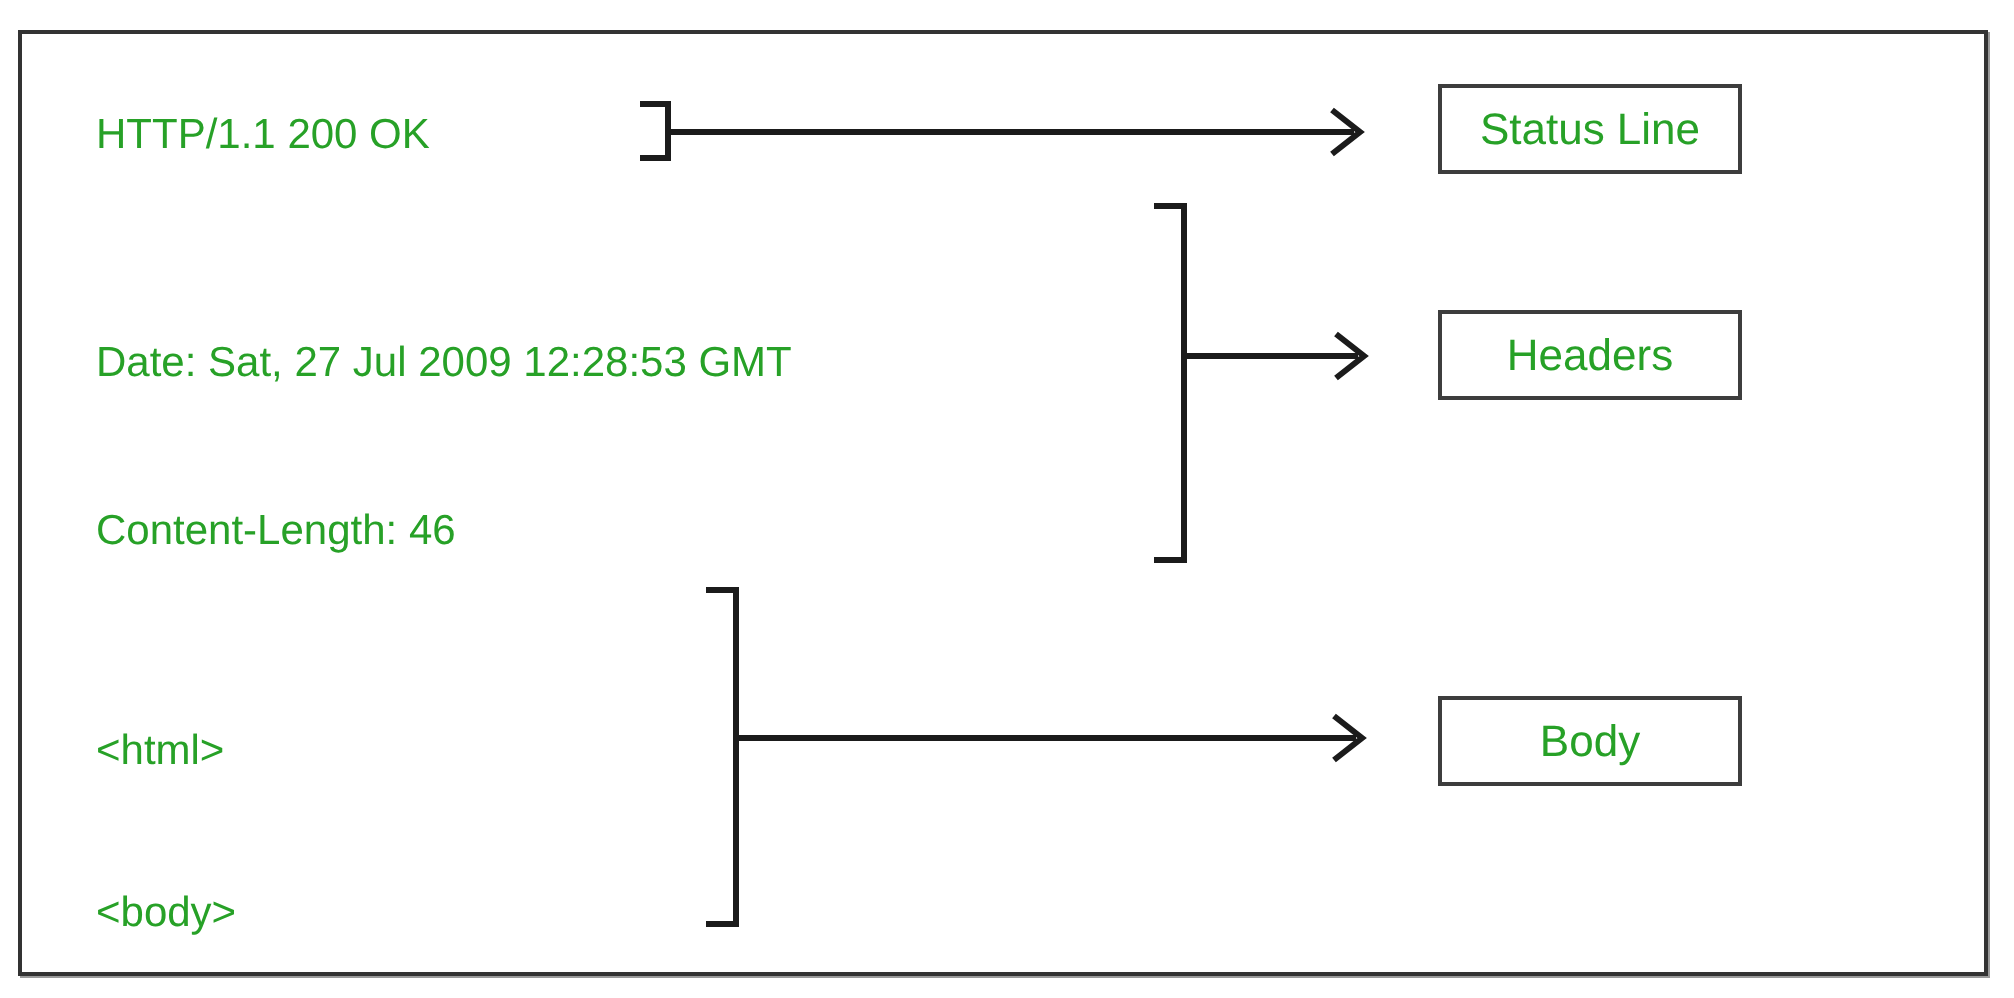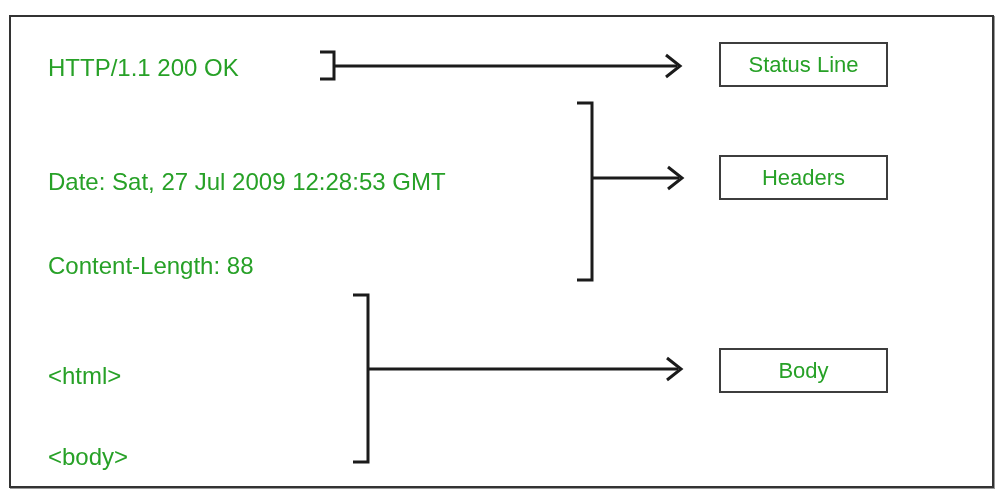--- a/index.html
+++ b/index.html
@@ -18,28 +18,28 @@
   .frame {
     position: absolute; left: 9px; top: 15px; width: 985px; height: 473px;
     border: 2px solid var(--frame-border);
     box-shadow: 1px 1px 0 #9a9a9a;
     background: transparent;
   }
 
   .connectors { position: absolute; left: 0; top: 0; width: 1007px; height: 499px; }
   .connectors path { stroke: var(--line-dark); stroke-width: 3; fill: none; }
 
-  .green-text { position: absolute; color: var(--text-green); font-size: 24px; white-space: pre; }
+  .green-text { position: absolute; color: var(--text-green); font-size: 21px; white-space: pre; }
 
   .status-text { left: 48px; top: 56px; line-height: 24px; }
   .headers-text { left: 48px; top: 112px; line-height: 28px; }
   .body-text { left: 48px; top: 308px; line-height: 27px; }
 
   .label-box {
-    position: absolute; left: 719px; width: 169px; height: 45px;
+    position: absolute; left: 719px; width: 152px; height: 45px;
     border: 2px solid var(--box-border); background: #fff;
     display: flex; align-items: center; justify-content: center;
     color: var(--text-green); font-size: 22px;
   }
   .box-status { top: 42px; }
   .box-headers { top: 155px; }
   .box-body { top: 348px; }
 </style>
 </head>
 <body>
@@ -66,21 +66,21 @@
       <path d="M353,295 H368 V462 H353"></path>
       <path d="M368,369 H678"></path>
       <path d="M667,358 L681,369 L667,380"></path>
     </g>
   </svg>
 
   <div class="green-text status-text">HTTP/1.1 200 OK</div>
 
   <div class="green-text headers-text">
     <div>Date: Sat, 27 Jul 2009 12:28:53 GMT</div>
-    <div>Content-Length: 88</div>
+    <div>Content-Length: 46</div>
     
     
   </div>
 
   <div class="green-text body-text">
     <div>&lt;html&gt;</div>
     <div>&lt;body&gt;</div>
     
     
     

